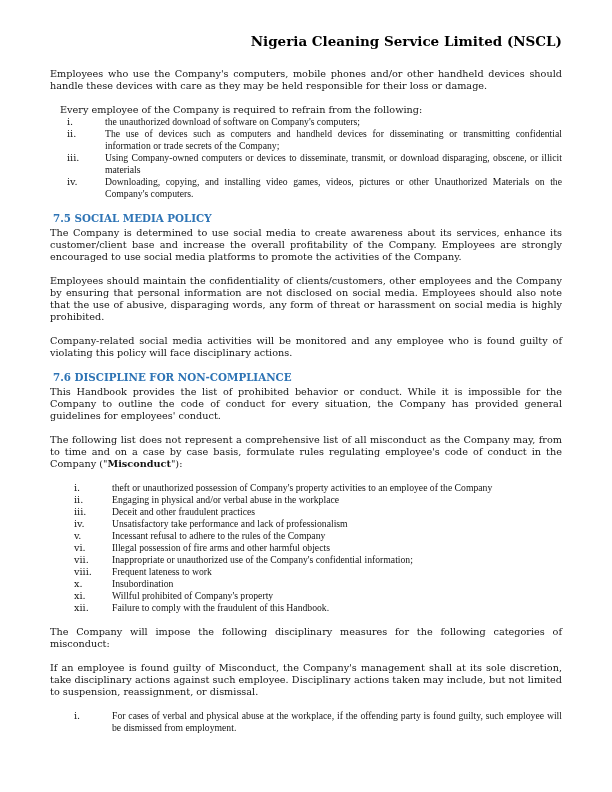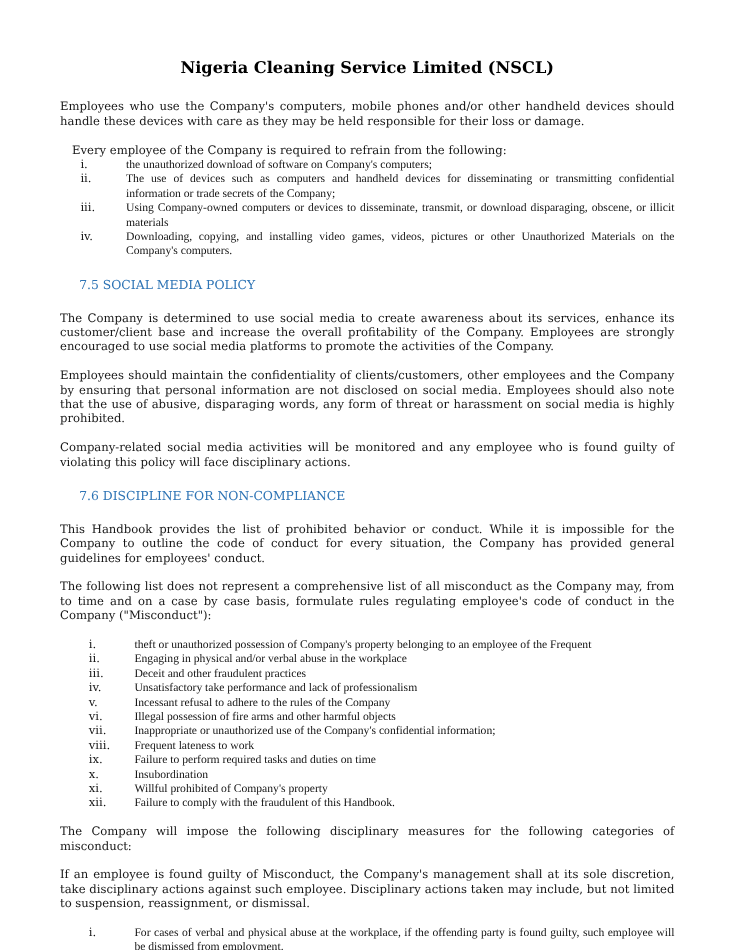--- a/index.html
+++ b/index.html
@@ -9,36 +9,36 @@
     box-sizing:border-box;
     margin:0;
     padding:33px 50px 0 50px;
     background:#ffffff;
     font-family:"DejaVu Serif", serif;
     font-size:9.7px;
     line-height:12px;
     color:#141414;
     overflow:hidden;
   }
-  .title { margin:16px 0 19px 0; text-align:center; font-weight:bold; font-size:13.5px; line-height:16px; color:#000; }
+  .title { margin:0 0 19px 0; text-align:right; font-weight:bold; font-size:13.5px; line-height:16px; color:#000; }
   .title span { display:block; }
   p { margin:0 0 12px 0; text-align:justify; }
   p.tight { margin-bottom:0;margin-left:10px; }
   .heading {
-    margin:16px; padding:0;
+    margin:3px; padding:0;
     font-size:10.3px; line-height:12px;
-    font-weight:normal;
+    font-weight:bold;
     color:#2E74B5;
   }
   .list { margin:0 0 12px 0; }
   .li { display:flex; }
   .li .num { flex:0 0 38px; margin-left:17px; }
   .list.indent-b .li .num { margin-left:24px; flex-basis:38px; }
   .li .txt { flex:1; text-align:justify;font-family:Liberation Serif, serif; }
-  b { font-weight:normal; }
+  b { font-weight:bold; }
 </style>
 </head>
 <body>
 
 <div class="page">
 
   <h1 class="title">
     <span>Nigeria Cleaning Service Limited (NSCL)</span>
   </h1>
 
@@ -71,21 +71,21 @@
   <p>Company-related social media activities will be monitored and any employee who is found guilty of violating this policy will face disciplinary actions.</p>
 
   <h2 class="heading">7.6 DISCIPLINE FOR NON-COMPLIANCE</h2>
   <p>This Handbook provides the list of prohibited behavior or conduct. While it is impossible for the Company to outline the code of conduct for every situation, the Company has provided general guidelines for employees' conduct.</p>
 
   <p><span>The following list does not represent a comprehensive list of all misconduct as the Company may, from to time and on a case by case basis, formulate rules regulating employee's code of conduct in the Company ("</span><b>Misconduct</b><span>"):</span></p>
 
   <div class="list indent-b">
     <div class="li">
       <span class="num">i.</span>
-      <span class="txt">theft or unauthorized possession of Company's property belonging to an employee of the Frequent</span>
+      <span class="txt">theft or unauthorized possession of Company's property activities to an employee of the Company</span>
     </div>
     <div class="li">
       <span class="num">ii.</span>
       <span class="txt">Engaging in physical and/or verbal abuse in the workplace</span>
     </div>
     <div class="li">
       <span class="num">iii.</span>
       <span class="txt">Deceit and other fraudulent practices</span>
     </div>
     <div class="li">
@@ -102,24 +102,20 @@
     </div>
     <div class="li">
       <span class="num">vii.</span>
       <span class="txt">Inappropriate or unauthorized use of the Company's confidential information;</span>
     </div>
     <div class="li">
       <span class="num">viii.</span>
       <span class="txt">Frequent lateness to work</span>
     </div>
     <div class="li">
-      <span class="num">ix.</span>
-      <span class="txt">Failure to perform required tasks and duties on time</span>
-    </div>
-    <div class="li">
       <span class="num">x.</span>
       <span class="txt">Insubordination</span>
     </div>
     <div class="li">
       <span class="num">xi.</span>
       <span class="txt">Willful prohibited of Company's property</span>
     </div>
     <div class="li">
       <span class="num">xii.</span>
       <span class="txt">Failure to comply with the fraudulent of this Handbook.</span>

